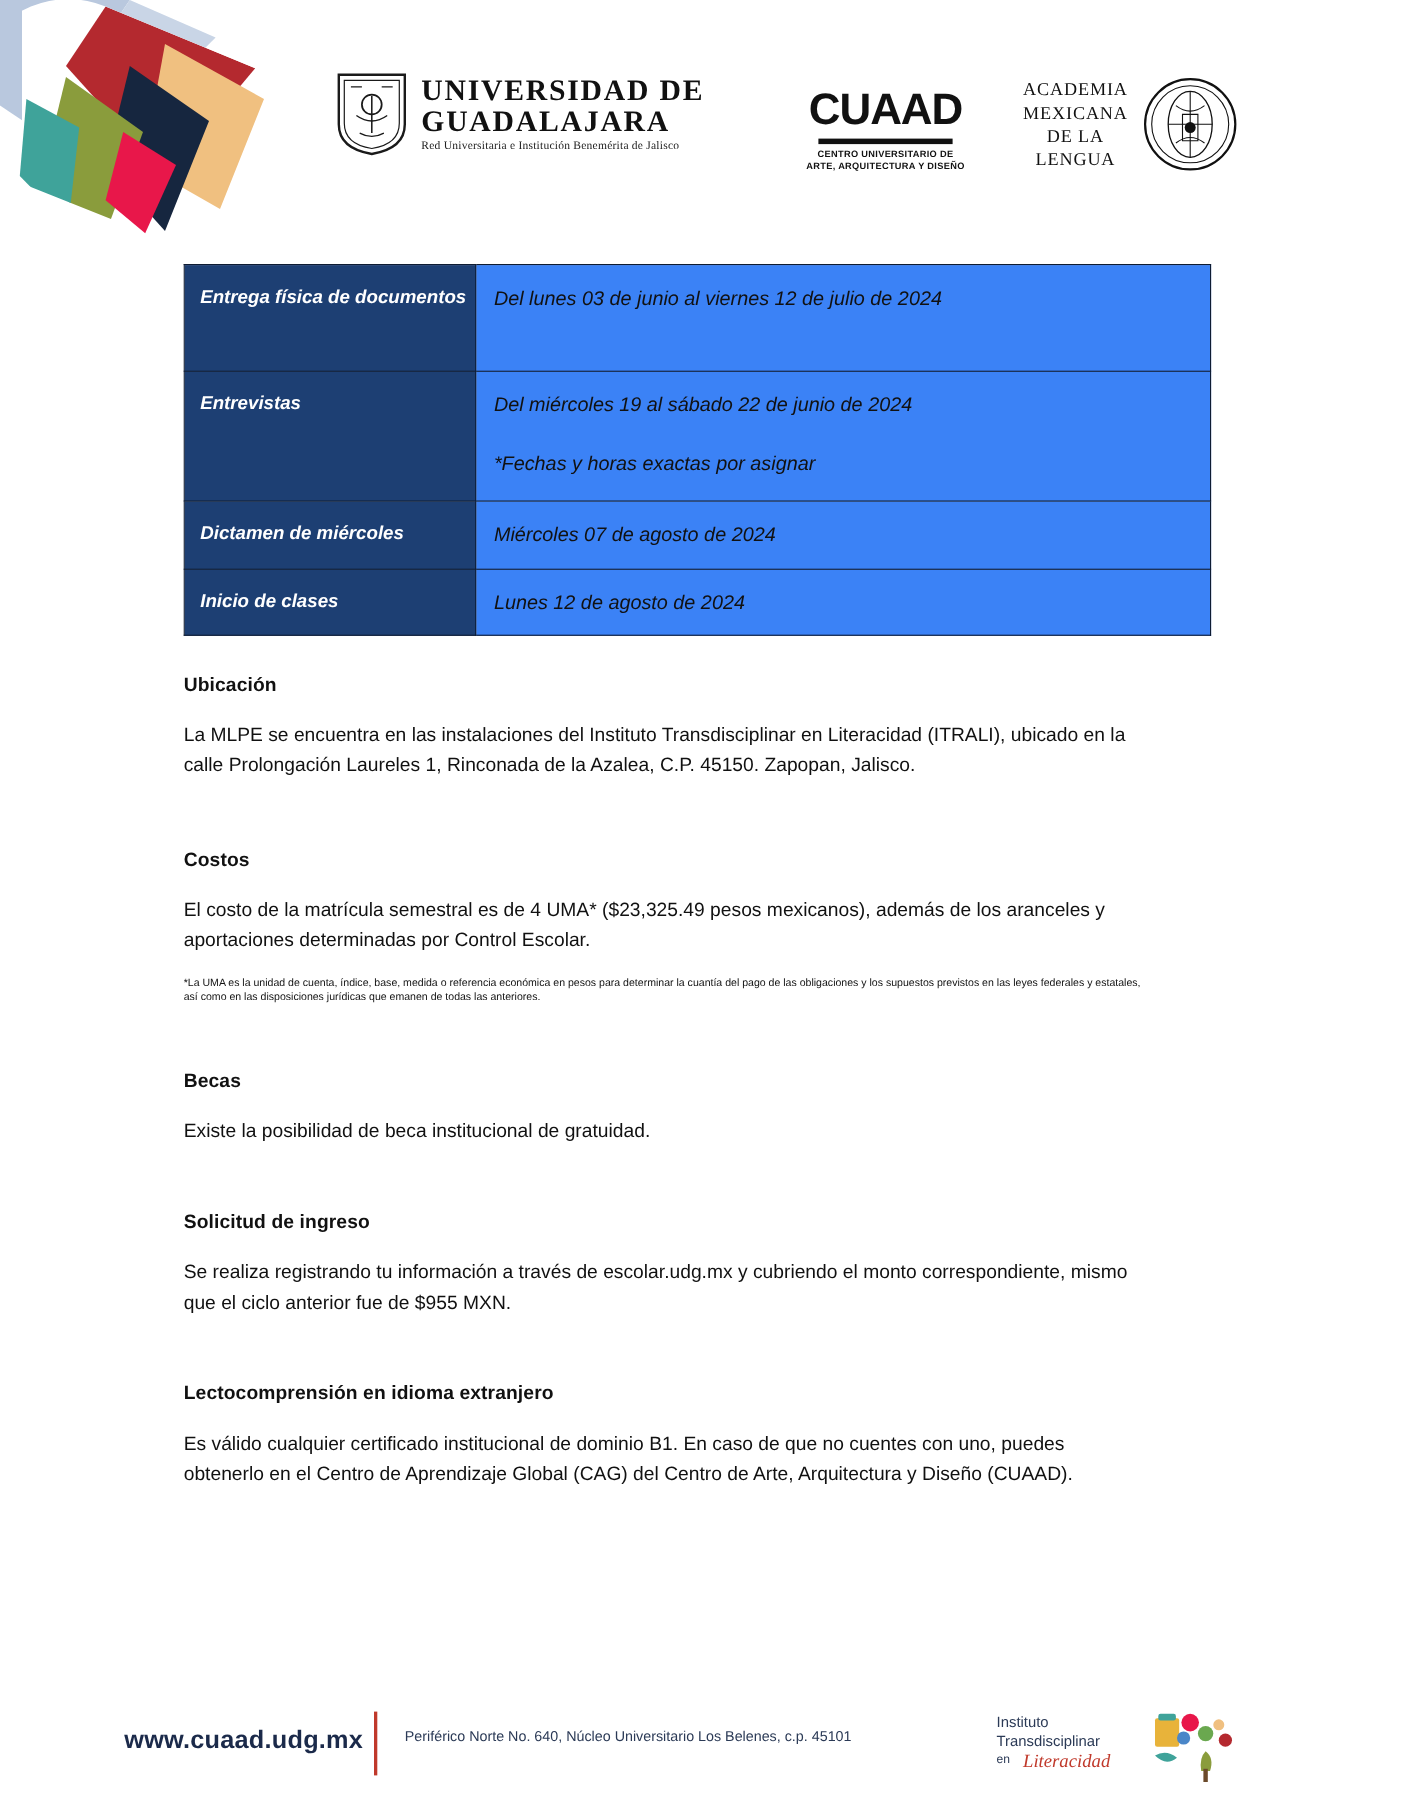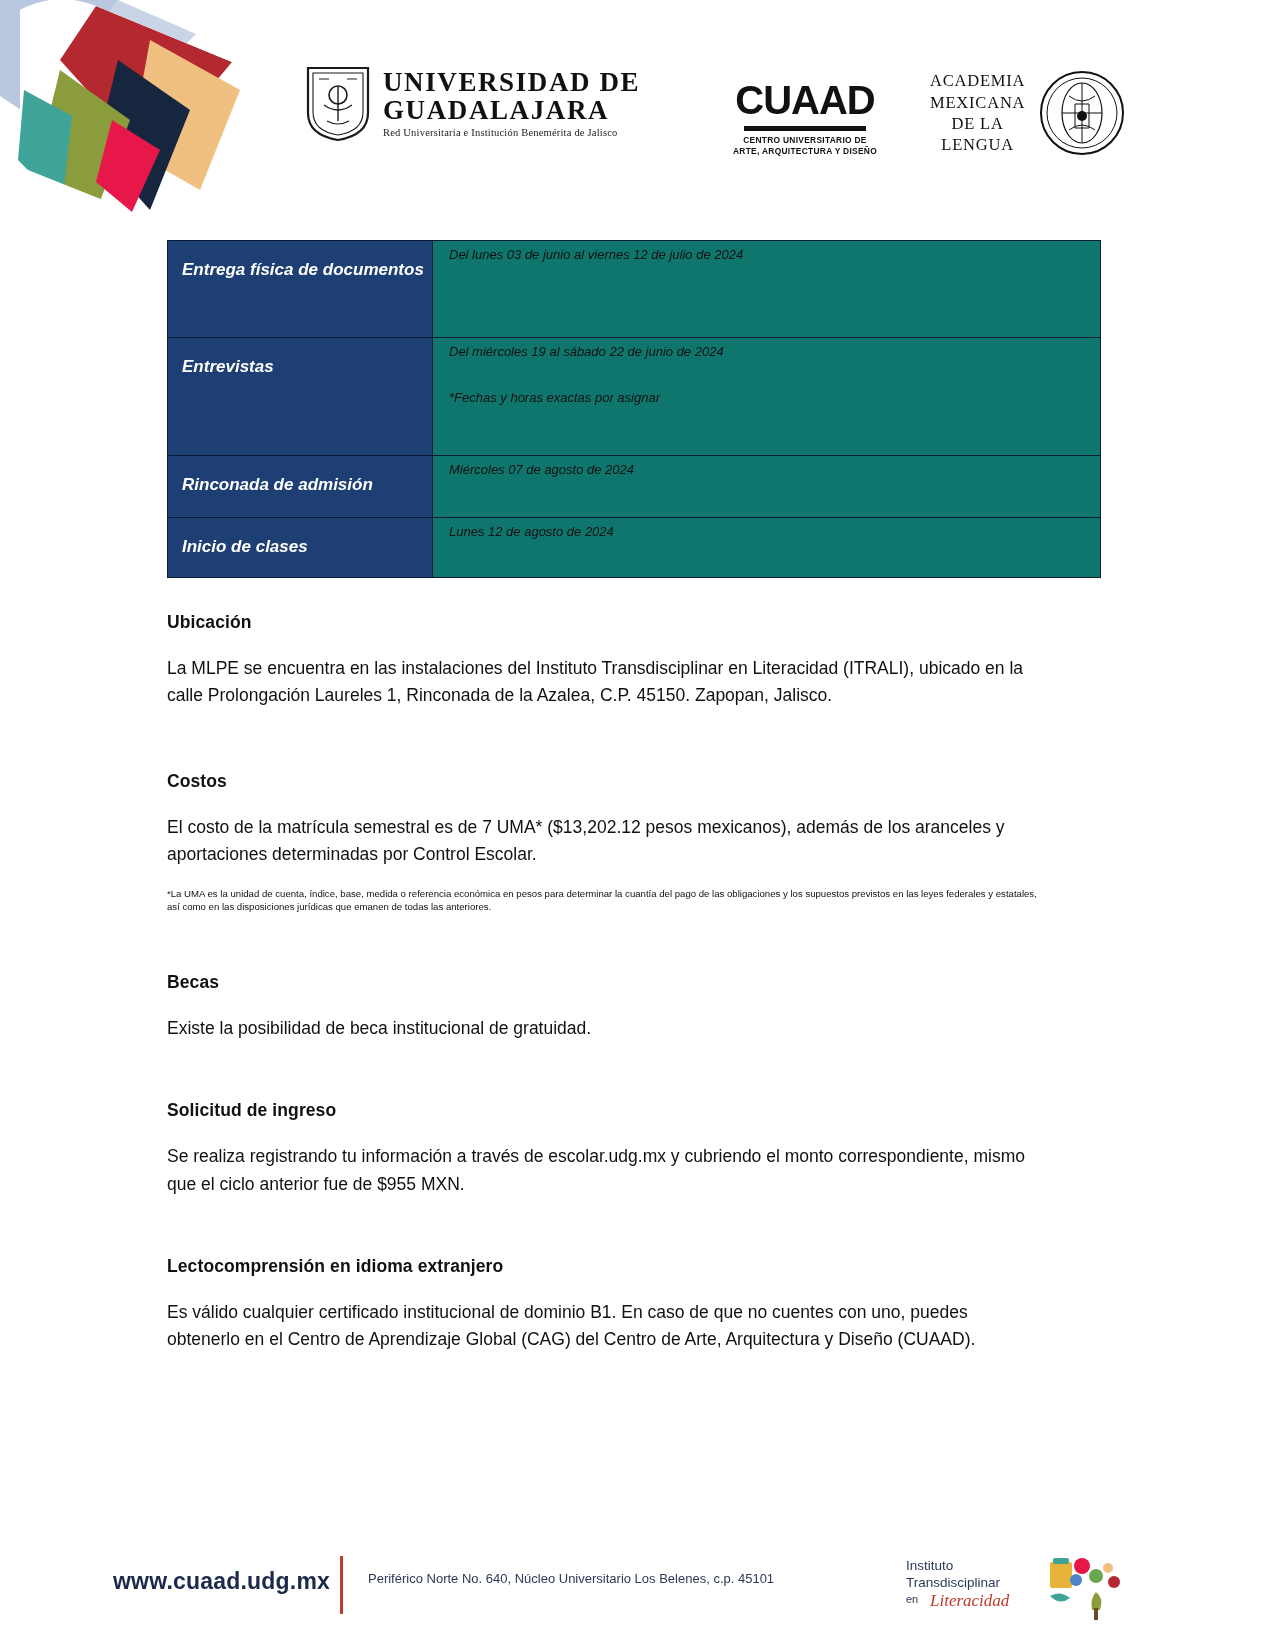--- a/index.html
+++ b/index.html
@@ -51,22 +51,22 @@
   .sched-table {
     position: absolute; left: 167px; top: 240px;
     width: 934px; border-collapse: collapse; table-layout: fixed; font-style: italic;
   }
   .sched-table td { border: 1.6px solid #0e1c33; vertical-align: top; }
   .sched-table td.k {
     width: 265px; background: #1d3f73; color: #ffffff;
     font-size: 17px; font-weight: 700; padding: 17px 0 0 14px; line-height: 1.45;
   }
   .sched-table td.v {
-    background: #0f766e; color: #111;
-    font-size: 13px; padding: 4px 0 0 16px; line-height: 1.5;
+    background: #3b82f6; color: #111;
+    font-size: 18px; padding: 17px 0 0 16px; line-height: 1.5;
   }
   .sched-table td.v .note { display: block; margin-top: 26px; }
   .r1 td { height: 97px; }
   .r2 td { height: 118px; }
   .r3 td { height: 62px; }
   .r4 td { height: 60px; }
 
   
   .content { position: absolute; left: 167px; top: 612px; width: 880px; }
   .sec { margin-bottom: 0; }
@@ -182,21 +182,21 @@
         </td>
       </tr>
       <tr class="r2">
         <td class="k">Entrevistas</td>
         <td class="v">
           <span>Del miércoles 19 al sábado 22 de junio de 2024</span>
           <span class="note">*Fechas y horas exactas por asignar</span>
         </td>
       </tr>
       <tr class="r3">
-        <td class="k">Rinconada de admisión</td>
+        <td class="k">Dictamen de miércoles</td>
         <td class="v">
           <span>Miércoles 07 de agosto de 2024</span>
         </td>
       </tr>
       <tr class="r4">
         <td class="k">Inicio de clases</td>
         <td class="v">
           <span>Lunes 12 de agosto de 2024</span>
         </td>
       </tr>
@@ -207,21 +207,21 @@
 
     <section class="sec">
       <h2 class="sec-h">Ubicación</h2>
       <p class="sec-p">La MLPE se encuentra en las instalaciones del Instituto Transdisciplinar en Literacidad (ITRALI), ubicado en la calle Prolongación Laureles 1, Rinconada de la Azalea, C.P. 45150. Zapopan, Jalisco.</p>
     </section>
 
     <div class="gap-lg"></div>
 
     <section class="sec">
       <h2 class="sec-h">Costos</h2>
-      <p class="sec-p">El costo de la matrícula semestral es de 7 UMA* ($13,202.12 pesos mexicanos), además de los aranceles y aportaciones determinadas por Control Escolar.</p>
+      <p class="sec-p">El costo de la matrícula semestral es de 4 UMA* ($23,325.49 pesos mexicanos), además de los aranceles y aportaciones determinadas por Control Escolar.</p>
       <p class="fine">*La UMA es la unidad de cuenta, índice, base, medida o referencia económica en pesos para determinar la cuantía del pago de las obligaciones y los supuestos previstos en las leyes federales y estatales, así como en las disposiciones jurídicas que emanen de todas las anteriores.</p>
     </section>
 
     <div class="gap-md"></div>
 
     <section class="sec">
       <h2 class="sec-h">Becas</h2>
       <p class="sec-p">Existe la posibilidad de beca institucional de gratuidad.</p>
     </section>
 

